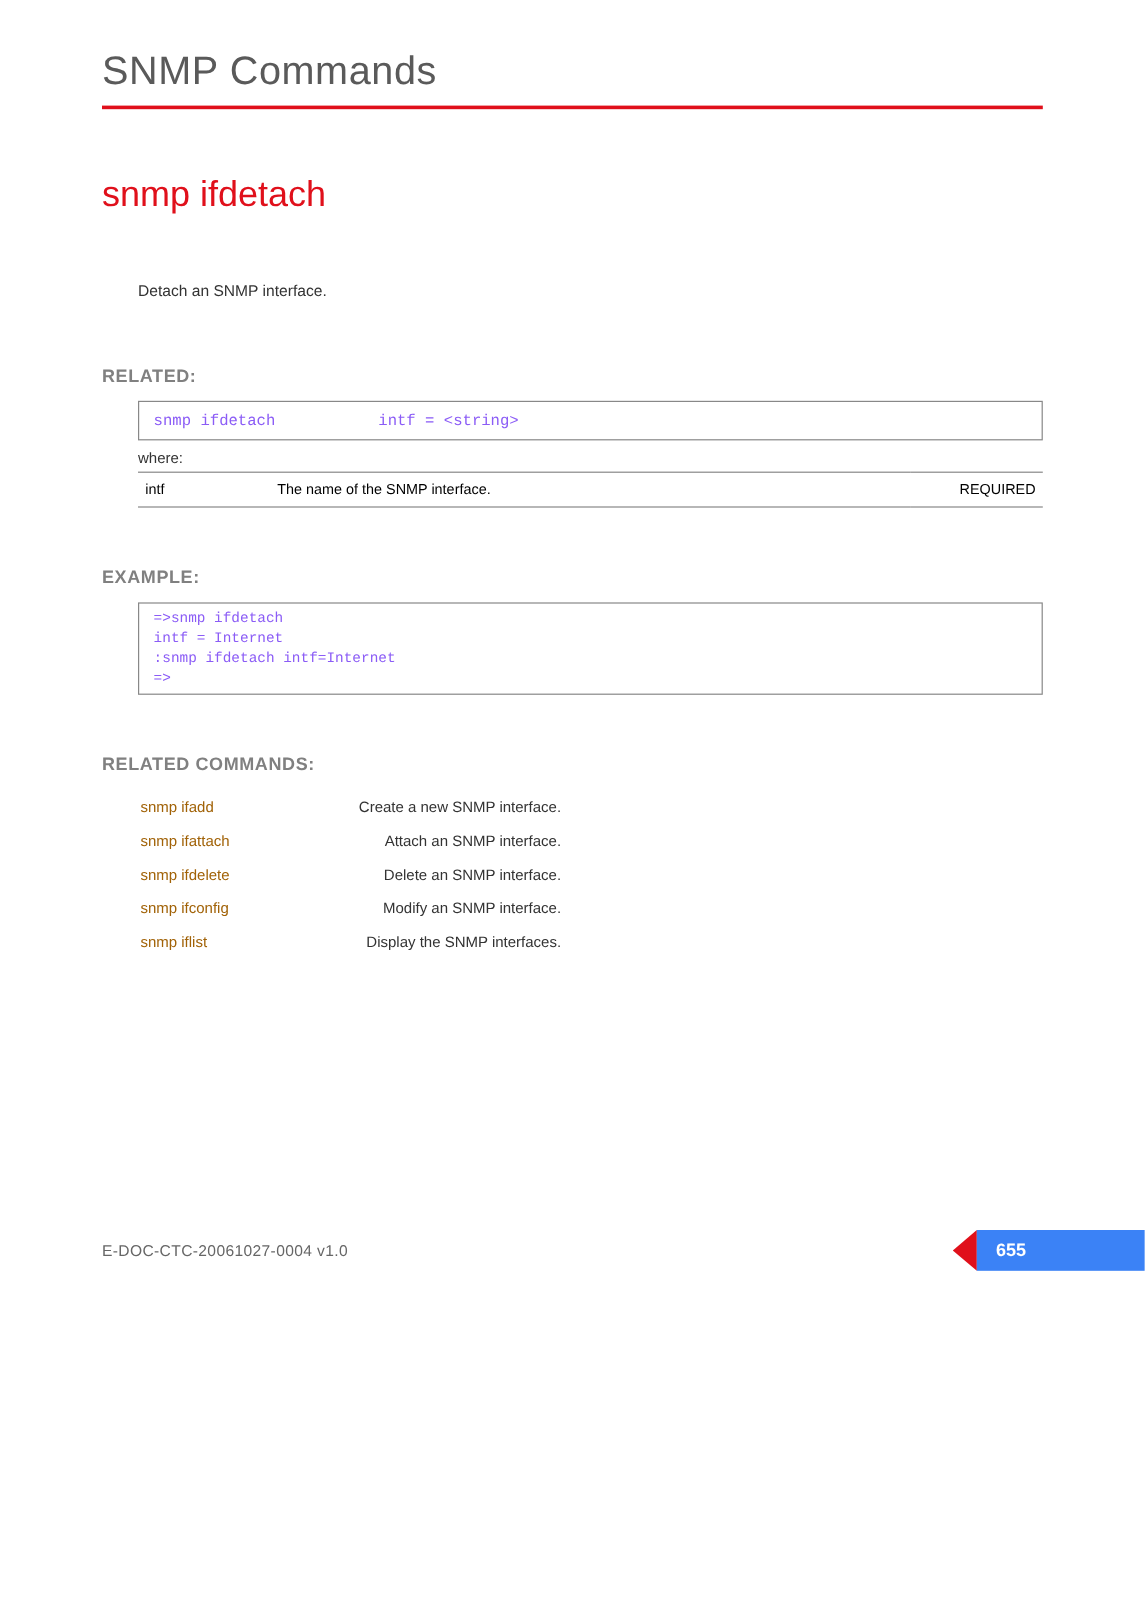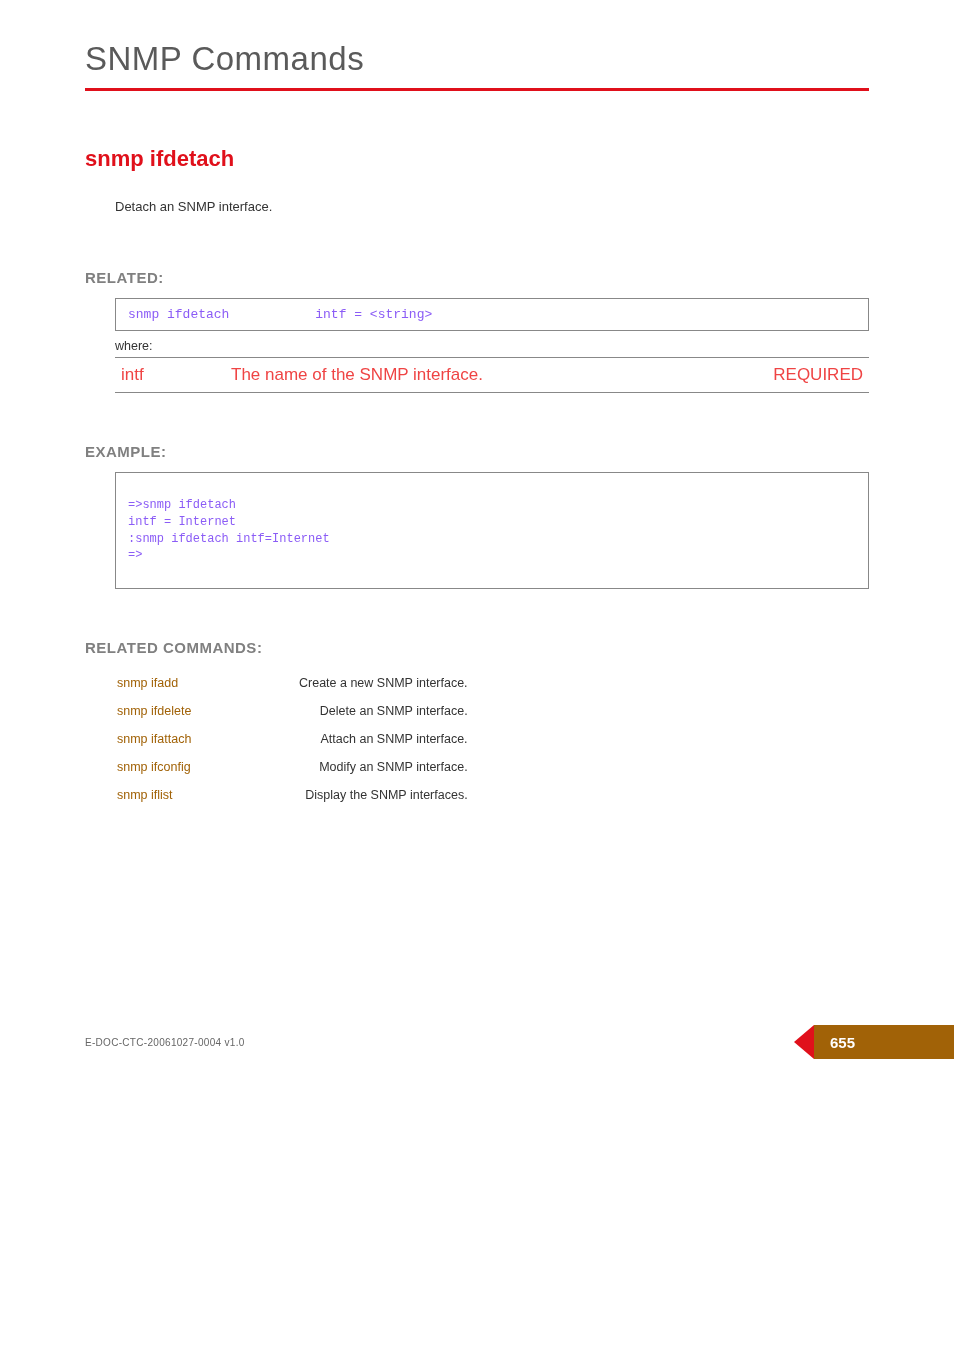--- a/index.html
+++ b/index.html
@@ -1,40 +1,40 @@
 <!DOCTYPE html>
 <html><head>
 <meta charset="utf-8">
 <style>
   * { box-sizing: border-box; margin: 0; padding: 0; }
   html, body { width: 954px; height: 1350px; background: #fff; font-family: Arial, Helvetica, sans-serif; color: #333; }
   .page { width: 954px; height: 1094px; position: relative; padding: 40px 85px 0 85px; }
   .chapter-title { font-size: 33px; font-weight: 300; color: #5a5a5a; letter-spacing: 0.5px; margin-bottom: 10px; }
   .hr-red { height: 3px; background: #e0101b; margin-top: 8px; margin-bottom: 55px; }
-  .cmd-title { font-size: 22px; font-weight: bold; color: #e0101b; margin-bottom: 27px; }
+  .cmd-title { font-size: 30px; font-weight: normal; color: #e0101b; margin-bottom: 55px; }
   .desc { font-size: 13px; color: #333; margin-left: 30px; margin-bottom: 55px; }
   .section-head { font-size: 15px; font-weight: bold; color: #808080; letter-spacing: 0.5px; margin-bottom: 12px; }
   .syntax-box { border: 1px solid #888; padding: 8px 12px; margin-left: 30px; margin-bottom: 8px; }
   .mono { font-family: "Courier New", monospace; font-size: 13px; color: #8b5cf6; white-space: pre; }
   .where { font-size: 12.5px; color: #333; margin-left: 30px; margin-bottom: 4px; }
-  .param-table { width: calc(100% - 30px); margin-left: 30px; border-collapse: collapse; font-size: 17px; color: #ef4444; margin-bottom: 50px;}
+  .param-table { width: calc(100% - 30px); margin-left: 30px; border-collapse: collapse; font-size: 12px; color: #000000; margin-bottom: 50px;}
   .param-table td { border-top: 1px solid #888; border-bottom: 1px solid #888; padding: 7px 6px; vertical-align: top; }
   .param-table td:first-child { width: 110px; }
   .param-table td:last-child { text-align: right; width: 110px; }
-  .example-box { border: 1px solid #888; padding: 24px 12px; margin-left: 30px; margin-bottom: 50px; }
+  .example-box { border: 1px solid #888; padding: 4px 12px; margin-left: 30px; margin-bottom: 50px; }
   .example-box .mono { font-size: 12px; line-height: 1.4; }
   .related-table { margin-left: 30px; font-size: 12.5px; }
   .related-table td { padding: 6px 0; vertical-align: top; }
   .related-table td:first-child { width: 180px; color: #a16207; }
   .related-table td:last-child { color: #333; text-align: right; }
   .footer { position: absolute; bottom: 35px; left: 85px; right: 0; width: calc(100% - 85px); display: flex; align-items: center; justify-content: space-between; }
-  .footer-doc { font-size: 10px; color: #666; letter-spacing: 0.3px; }
+  .footer-doc { font-size: 13px; color: #666; letter-spacing: 0.3px; }
   .page-badge { position: relative; height: 34px; display: flex; align-items: center; }
   .page-badge .tri { width: 0; height: 0; border-top: 17px solid transparent; border-bottom: 17px solid transparent; border-right: 20px solid #e0101b; }
-  .page-badge .bar { background: #a16207; height: 34px; width: 140px; display: flex; align-items: center; padding-left: 16px; color: #fff; font-weight: bold; font-size: 15px; }
+  .page-badge .bar { background: #3b82f6; height: 34px; width: 140px; display: flex; align-items: center; padding-left: 16px; color: #fff; font-weight: bold; font-size: 15px; }
 </style>
 </head>
 <body>
 
 <div class="page">
 
   <div class="chapter-title">SNMP Commands</div>
   <div class="hr-red"></div>
 
   <div class="cmd-title">snmp ifdetach</div>
@@ -65,26 +65,26 @@
   </div>
 
   <div class="section-head">RELATED COMMANDS:</div>
   <table class="related-table">
     <tbody>
         <tr>
       <td>snmp ifadd</td>
       <td>Create a new SNMP interface.</td>
     </tr>
     <tr>
+      <td>snmp ifattach</td>
+      <td>Attach an SNMP interface.</td>
+    </tr>
+    <tr>
       <td>snmp ifdelete</td>
       <td>Delete an SNMP interface.</td>
-    </tr>
-    <tr>
-      <td>snmp ifattach</td>
-      <td>Attach an SNMP interface.</td>
     </tr>
     <tr>
       <td>snmp ifconfig</td>
       <td>Modify an SNMP interface.</td>
     </tr>
     <tr>
       <td>snmp iflist</td>
       <td>Display the SNMP interfaces.</td>
     </tr>
   </tbody>

